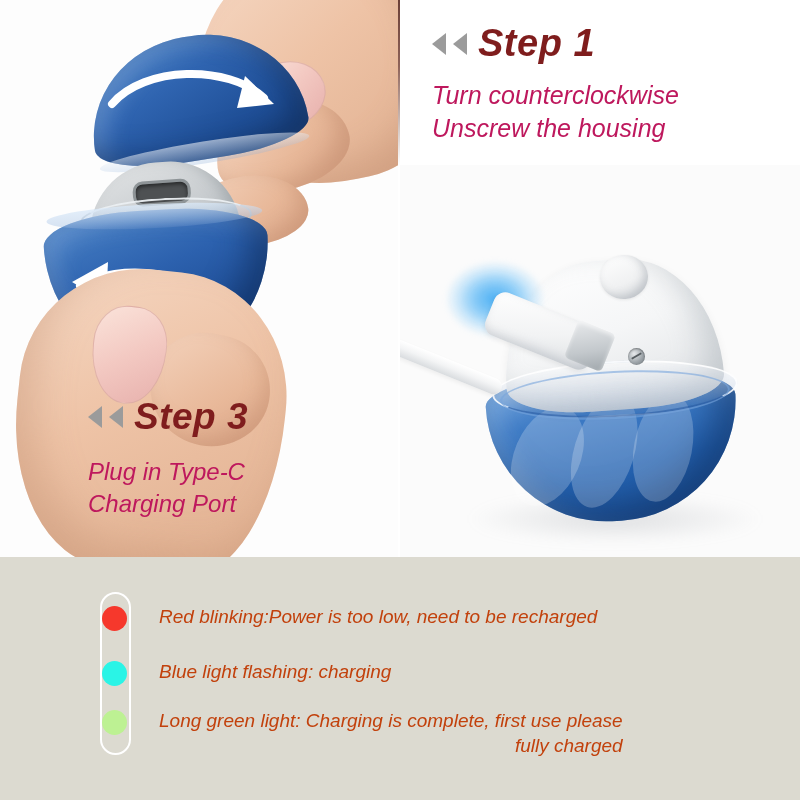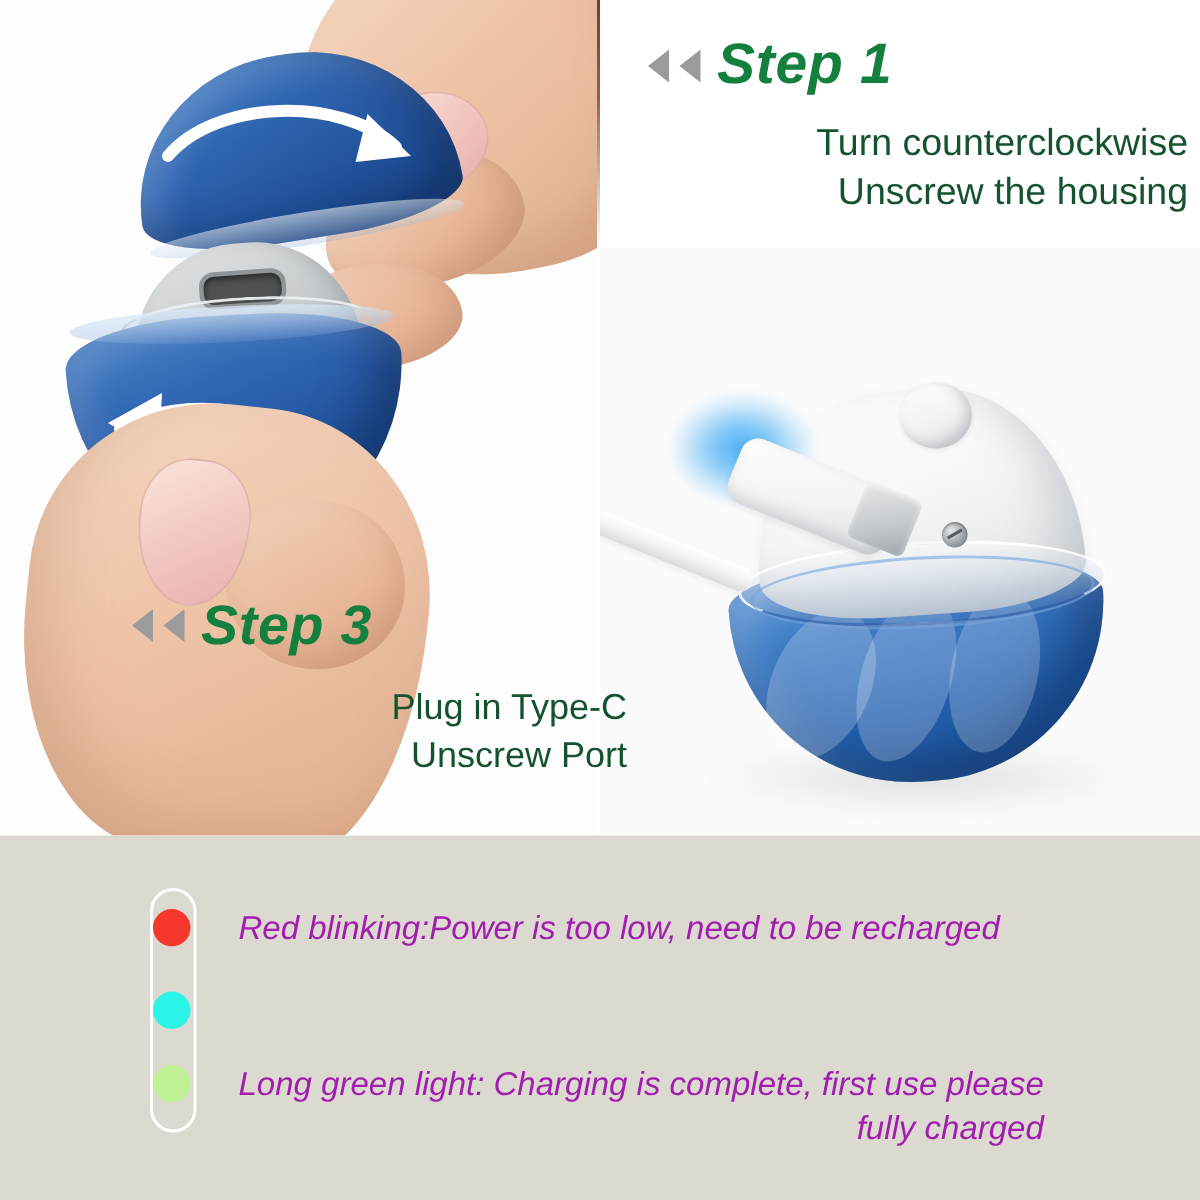--- a/index.html
+++ b/index.html
@@ -299,33 +299,33 @@
   .tri {
     width: 0; height: 0;
     border-top: 11px solid transparent;
     border-bottom: 11px solid transparent;
     border-right: 14px solid #9b9b9b;
   }
   .step-title {
     font-size: 38px;
     font-style: italic;
     font-weight: 700;
-    color: #15803d;
+    color: #7f1d1d;
     letter-spacing: .5px;
     margin-left: 4px;
     white-space: nowrap;
     text-align: center;
   }
   .step-desc {
     margin-top: 14px;
     font-size: 25px;
-    color: #14532d;
+    font-style: italic;
+    color: #be185d;
     line-height: 1.33;
     white-space: pre-line;
-    text-align: right;
   }
   .step-2 .step-title { font-size: 37px; }
   .step-2 .step-desc { font-size: 24px; margin-top: 18px; }
 
   
   .legend {
     position: absolute;
     left: 0; top: 557px;
     width: 800px; height: 243px;
     background: #dcdad0;
@@ -353,23 +353,23 @@
   .legend-row.r1 { top: 103px; }
   .legend-row.r2 { top: 152px; }
   .dot {
     width: 25px; height: 25px;
     border-radius: 50%;
     flex: 0 0 auto;
     margin-top: 1px;
   }
   .legend-text {
     margin-left: 32px;
-    font-size: 22px;
+    font-size: 19px;
     font-style: italic;
-    color: #a21caf;
+    color: #c2410c;
     line-height: 1.30;
     white-space: pre-line;
   }
   .legend-row.r2 .legend-text { text-align: right; }
 </style>
 </head>
 <body>
 
 <div class="page">
 
@@ -444,34 +444,35 @@
 Unscrew the housing</div>
   </div>
 
   <div class="step-block step-2">
     <div class="step-head">
       <span class="tri" style="border-right-color: rgb(155, 155, 155);"></span>
       <span class="tri" style="border-right-color: rgb(155, 155, 155);"></span>
       <span class="step-title">Step 3</span>
     </div>
     <div class="step-desc">Plug in Type-C
-Unscrew Port</div>
+Charging Port</div>
   </div>
 
   <div class="legend" style="background: rgb(220, 218, 208);">
     <div class="legend-pill" style="border-color: rgb(255, 255, 255);"></div>
     <div class="legend-rows">
 
       <div class="legend-row r0">
         <span class="dot" id="dot0" style="background: rgb(246, 56, 44);"></span>
         <span class="legend-text">Red blinking:Power is too low, need to be recharged</span>
       </div>
 
       <div class="legend-row r1">
         <span class="dot" id="dot1" style="background: rgb(42, 244, 230);"></span>
+        <span class="legend-text">Blue light flashing: charging</span>
       </div>
 
       <div class="legend-row r2">
         <span class="dot" id="dot2" style="background: rgb(189, 241, 147);"></span>
         <span class="legend-text">Long green light: Charging is complete, first use please
 fully charged</span>
       </div>
 
     </div>
   </div>

